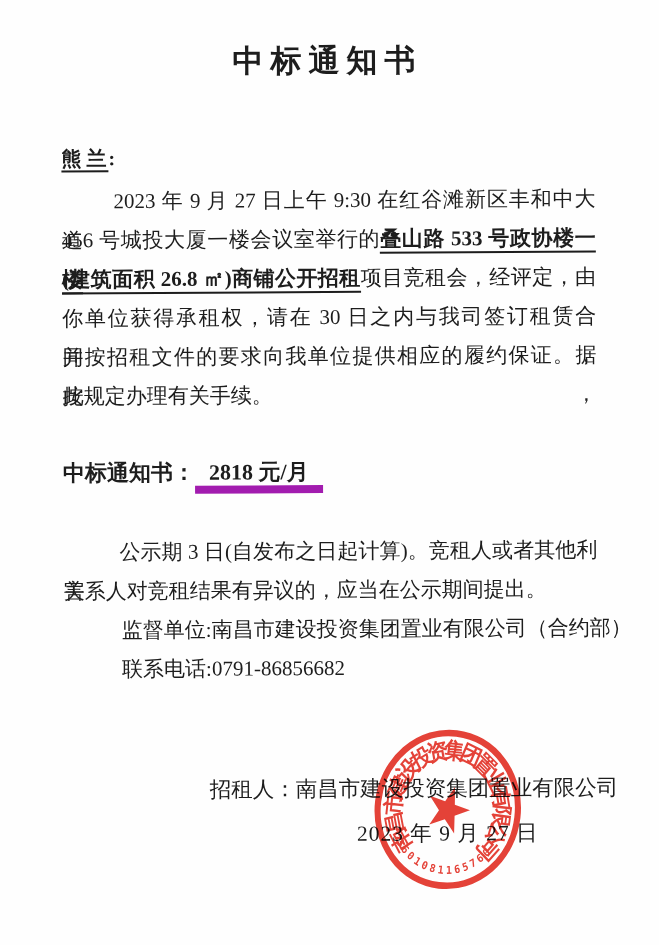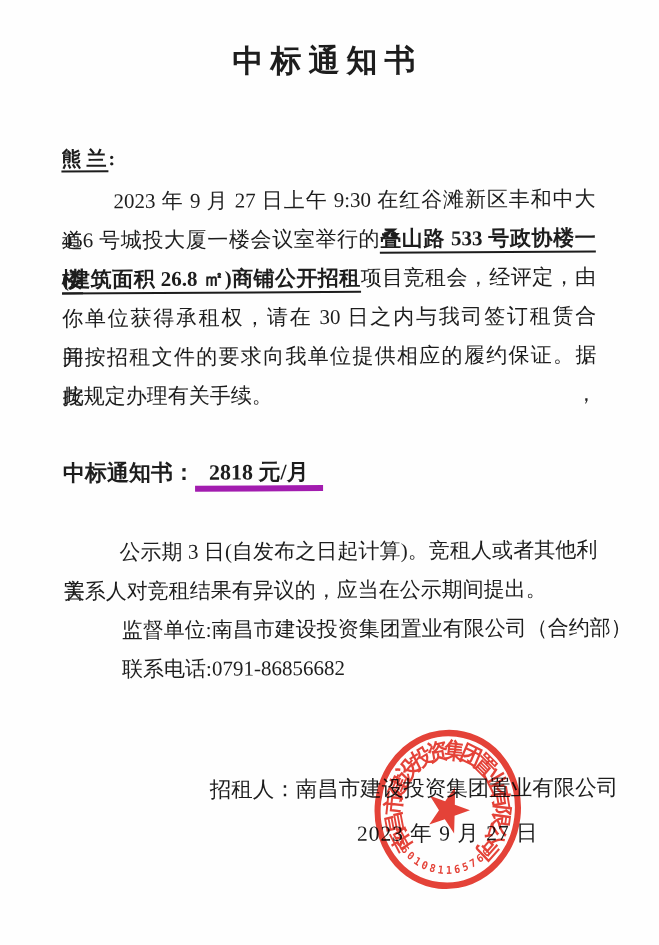--- a/index.html
+++ b/index.html
@@ -21,21 +21,21 @@
   .para{position:absolute;width:534px;}
   .para1{left:63px;top:181px;}
   .notice{left:63px;top:532px;}
   .line{height:39px;line-height:39px;font-size:21px;white-space:nowrap;}
   .just{text-align:justify;text-align-last:justify;white-space:normal;}
   .indent1{text-indent:52px;}
   .indent2{text-indent:56px;}
   .indent3{padding-left:58px;}
   .mark{font-weight:bold;border-bottom:2px solid #1d1d1d;padding-bottom:1px;}
   .result{position:absolute;left:63px;top:452px;height:39px;line-height:39px;font-size:22px;font-weight:bold;}
-  .result .fill{border-bottom:6px solid #a21caf;padding:0 14px 1px 14px;}
+  .result .fill{border-bottom:8px solid #a21caf;padding:0 14px 1px 14px;}
   .sig{position:absolute;left:208px;top:770px;height:39px;line-height:39px;font-size:21.5px;z-index:1;}
   .sigdate{position:absolute;left:355px;top:815px;height:39px;line-height:39px;font-size:21.5px;letter-spacing:1px;z-index:1;}
   .stamp{
     position:absolute;left:369px;top:726px;width:154px;height:168px;
     mix-blend-mode:multiply;opacity:.93;z-index:2;
     transform:rotate(7deg);
   }
   .ring{fill:none;stroke:var(--stamp-color,#e23328);stroke-width:8;}
   .star{fill:var(--stamp-color,#e23328);}
   .sealtext text{

